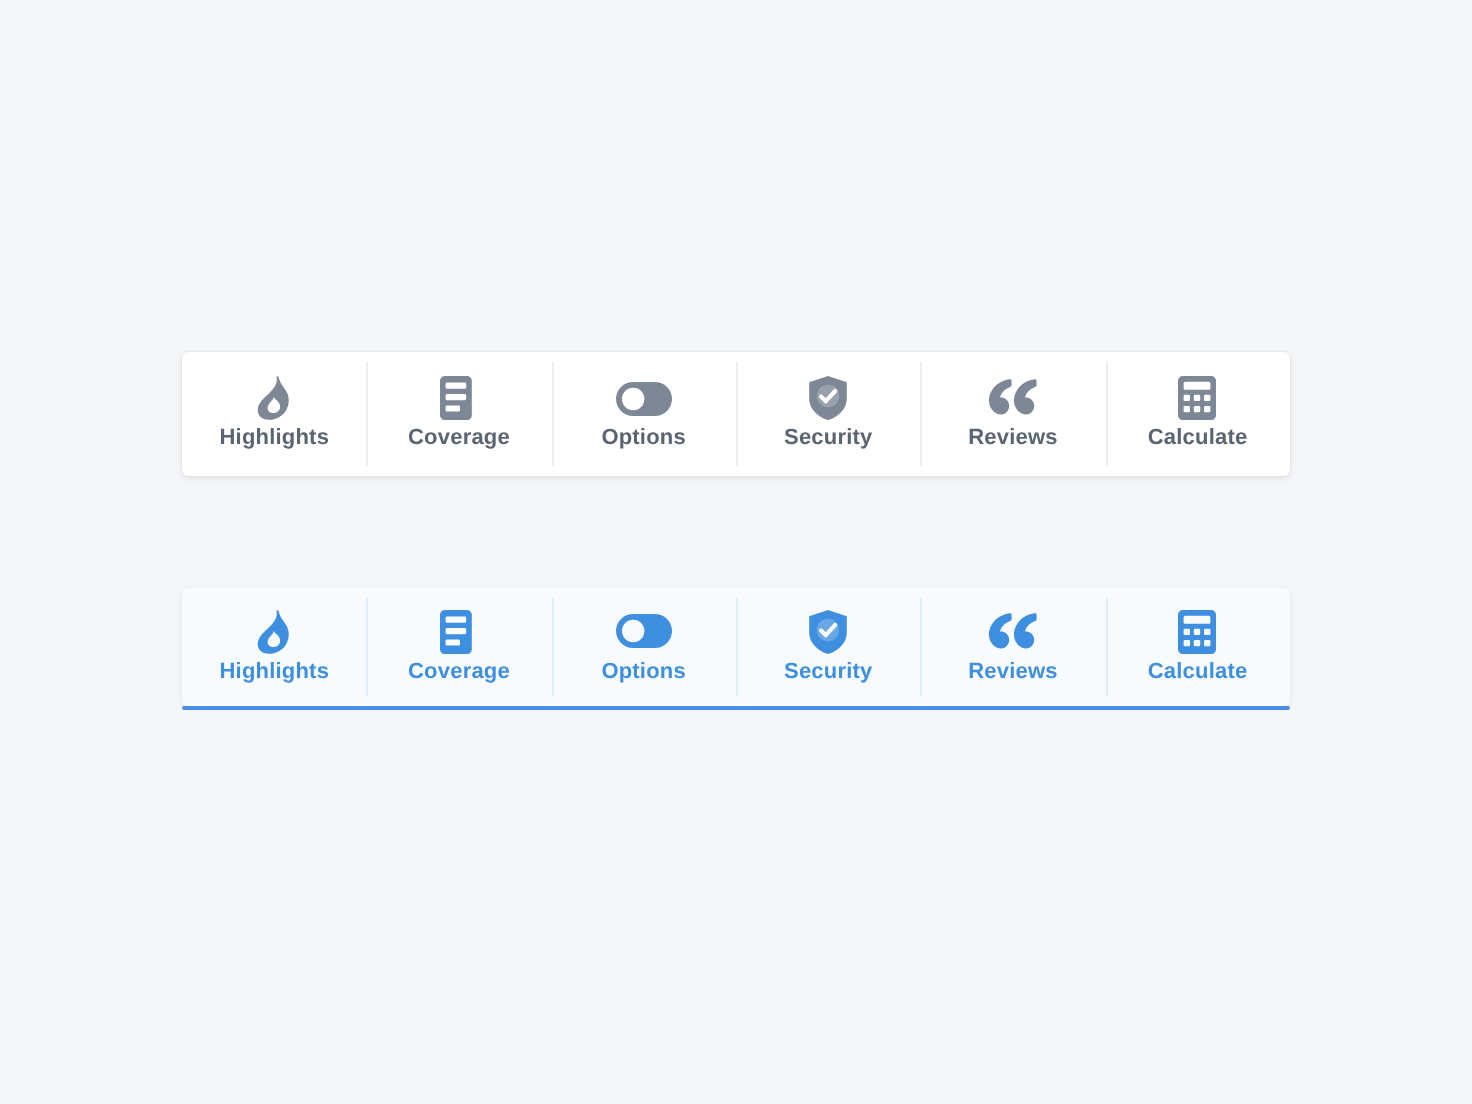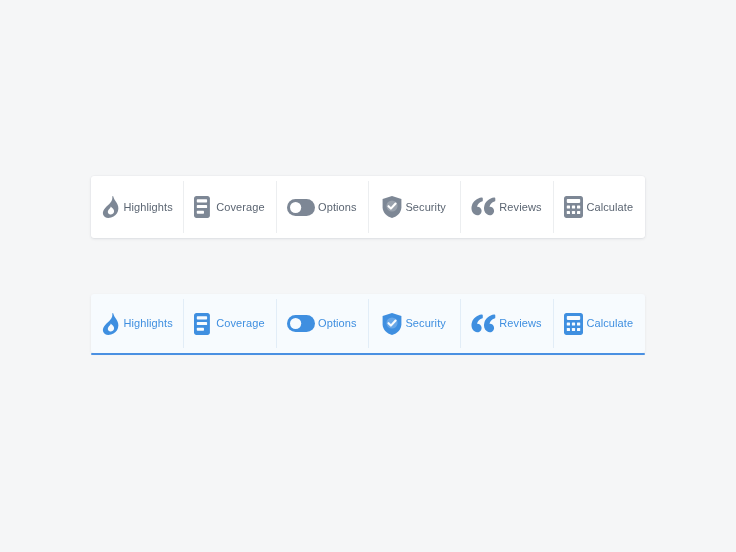--- a/index.html
+++ b/index.html
@@ -56,28 +56,29 @@
     bottom: -2px;
     height: 2px;
     background: #4a90e2;
     border-radius: 1px;
   }
 
   
   .tab {
     flex: 1 1 0;
     display: flex;
-    flex-direction: row;
+    flex-direction: column;
     align-items: center;
     justify-content: center;
     gap: 3px;
     position: relative;
     box-sizing: border-box;
     cursor: pointer;
     user-select: none;
+    font-weight: bold;
   }
 
   .tab + .tab::before {
     content: "";
     position: absolute;
     left: 0;
     top: 5px;
     bottom: 5px;
     width: 1px;
   }

